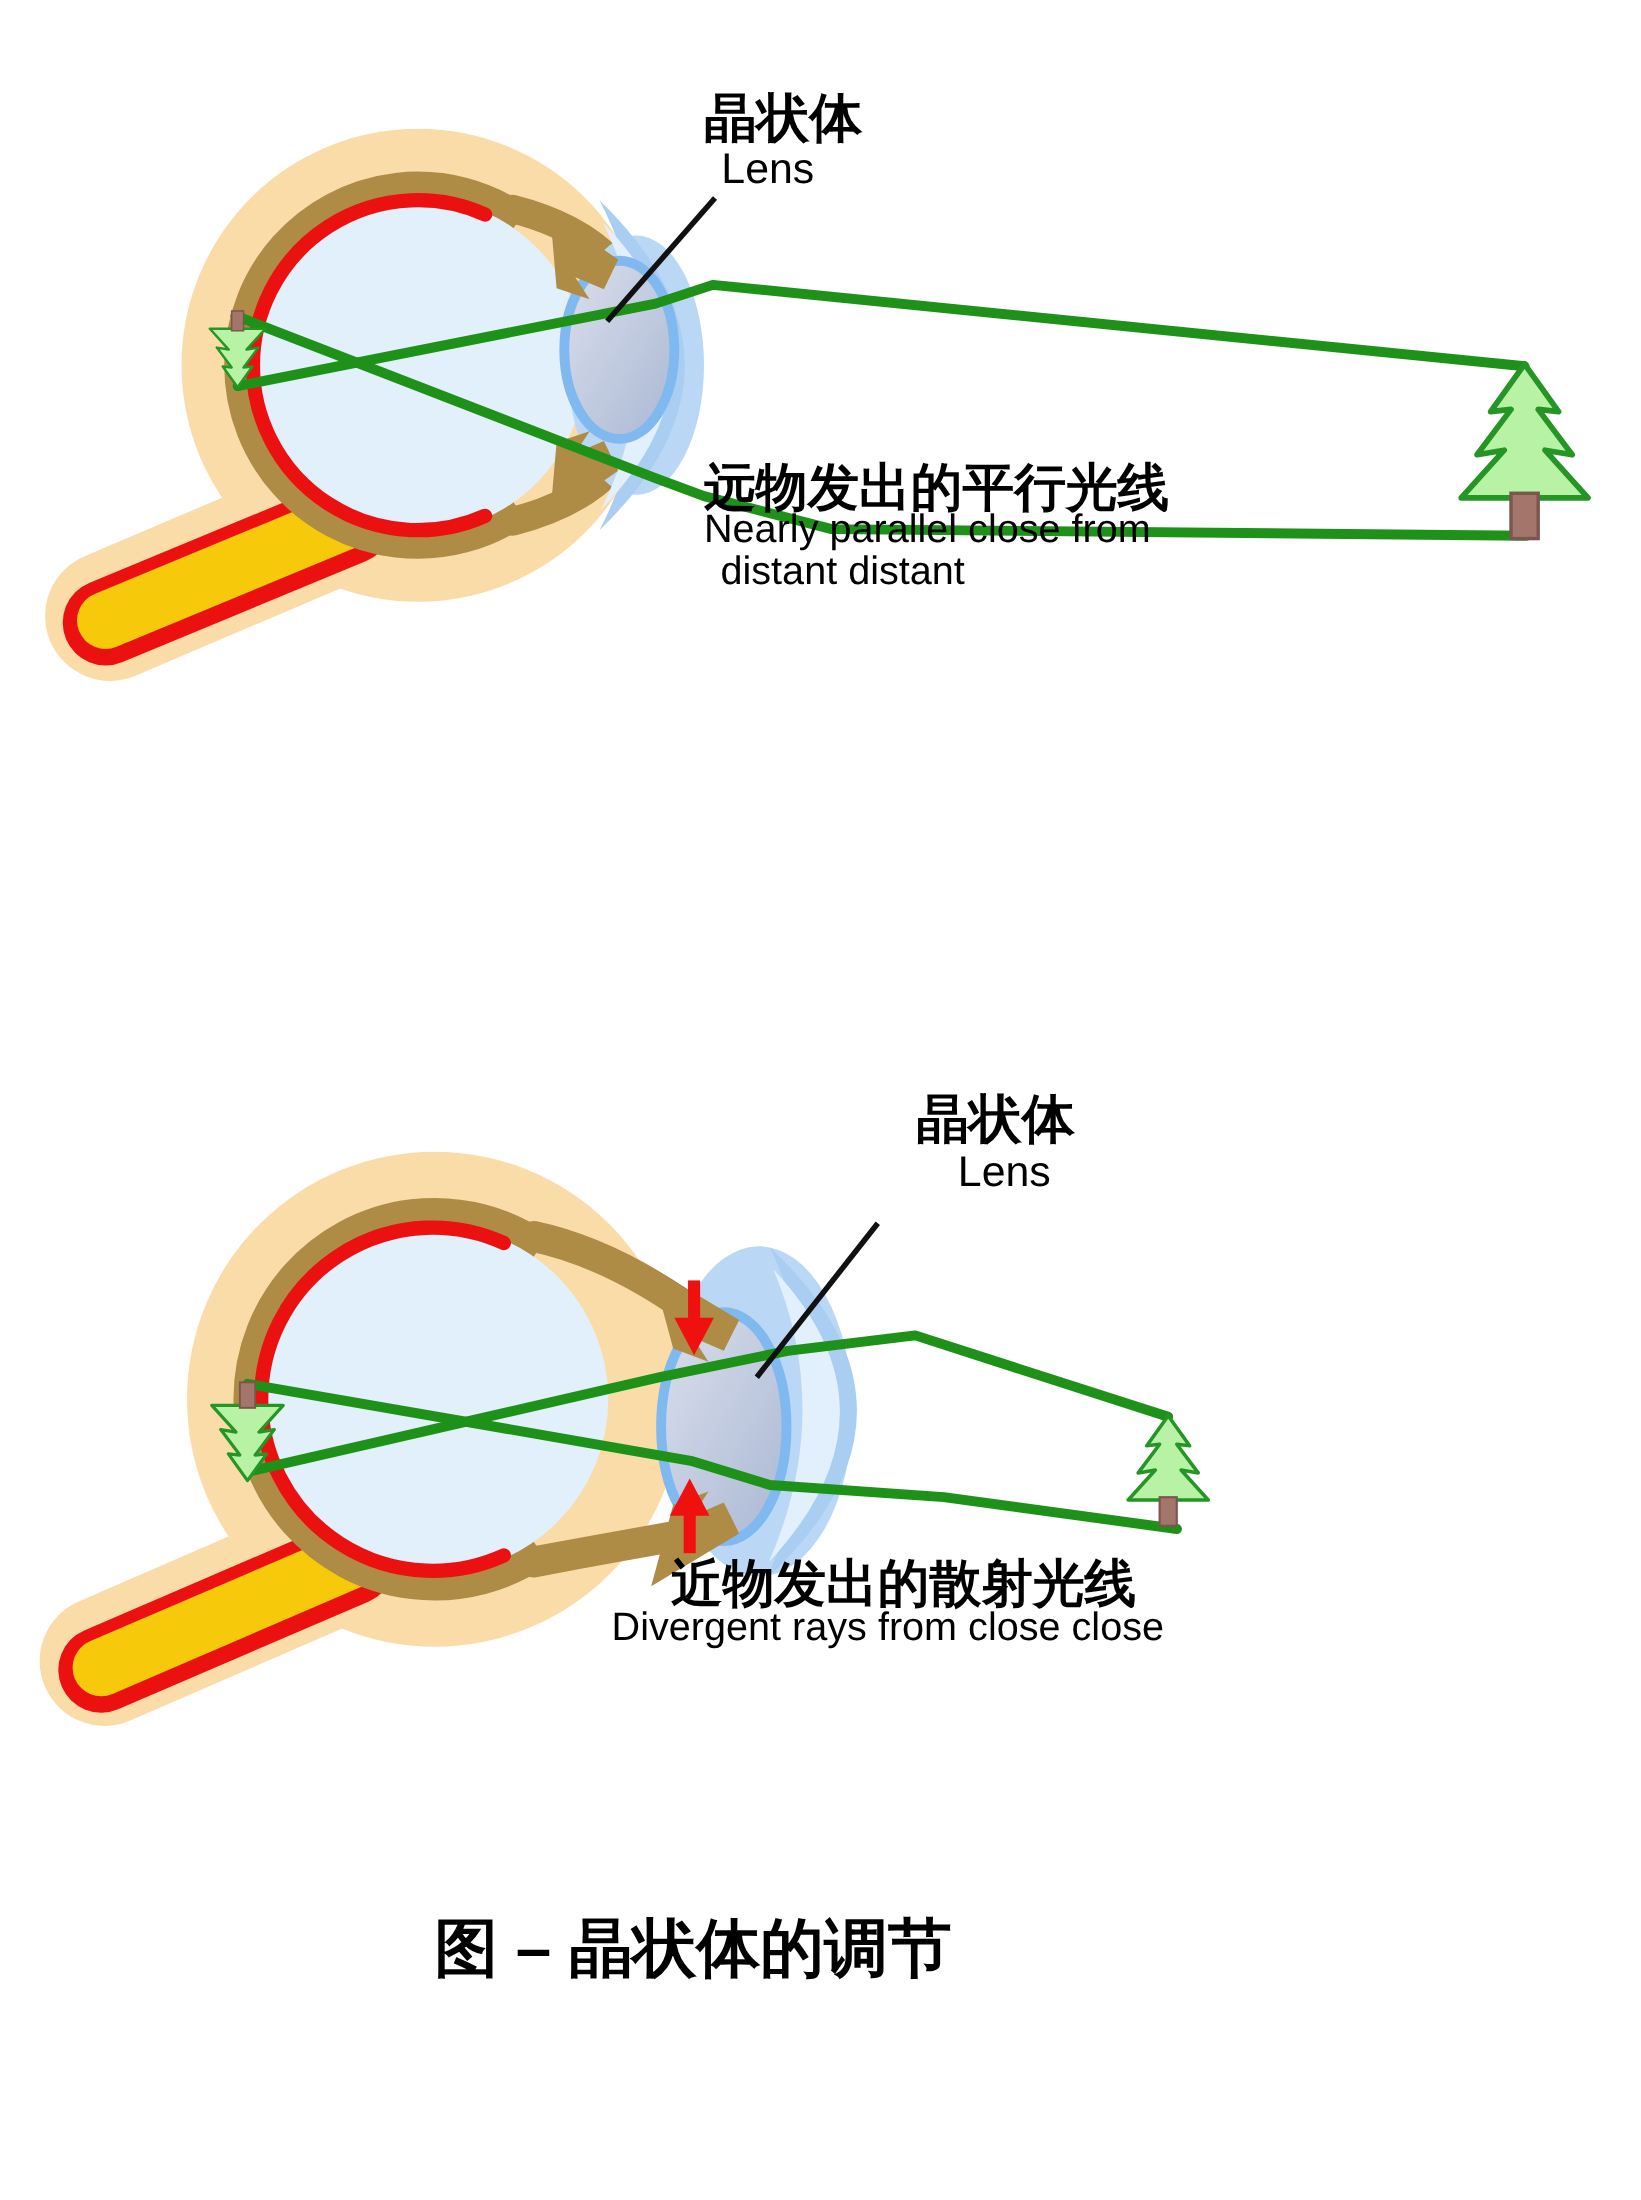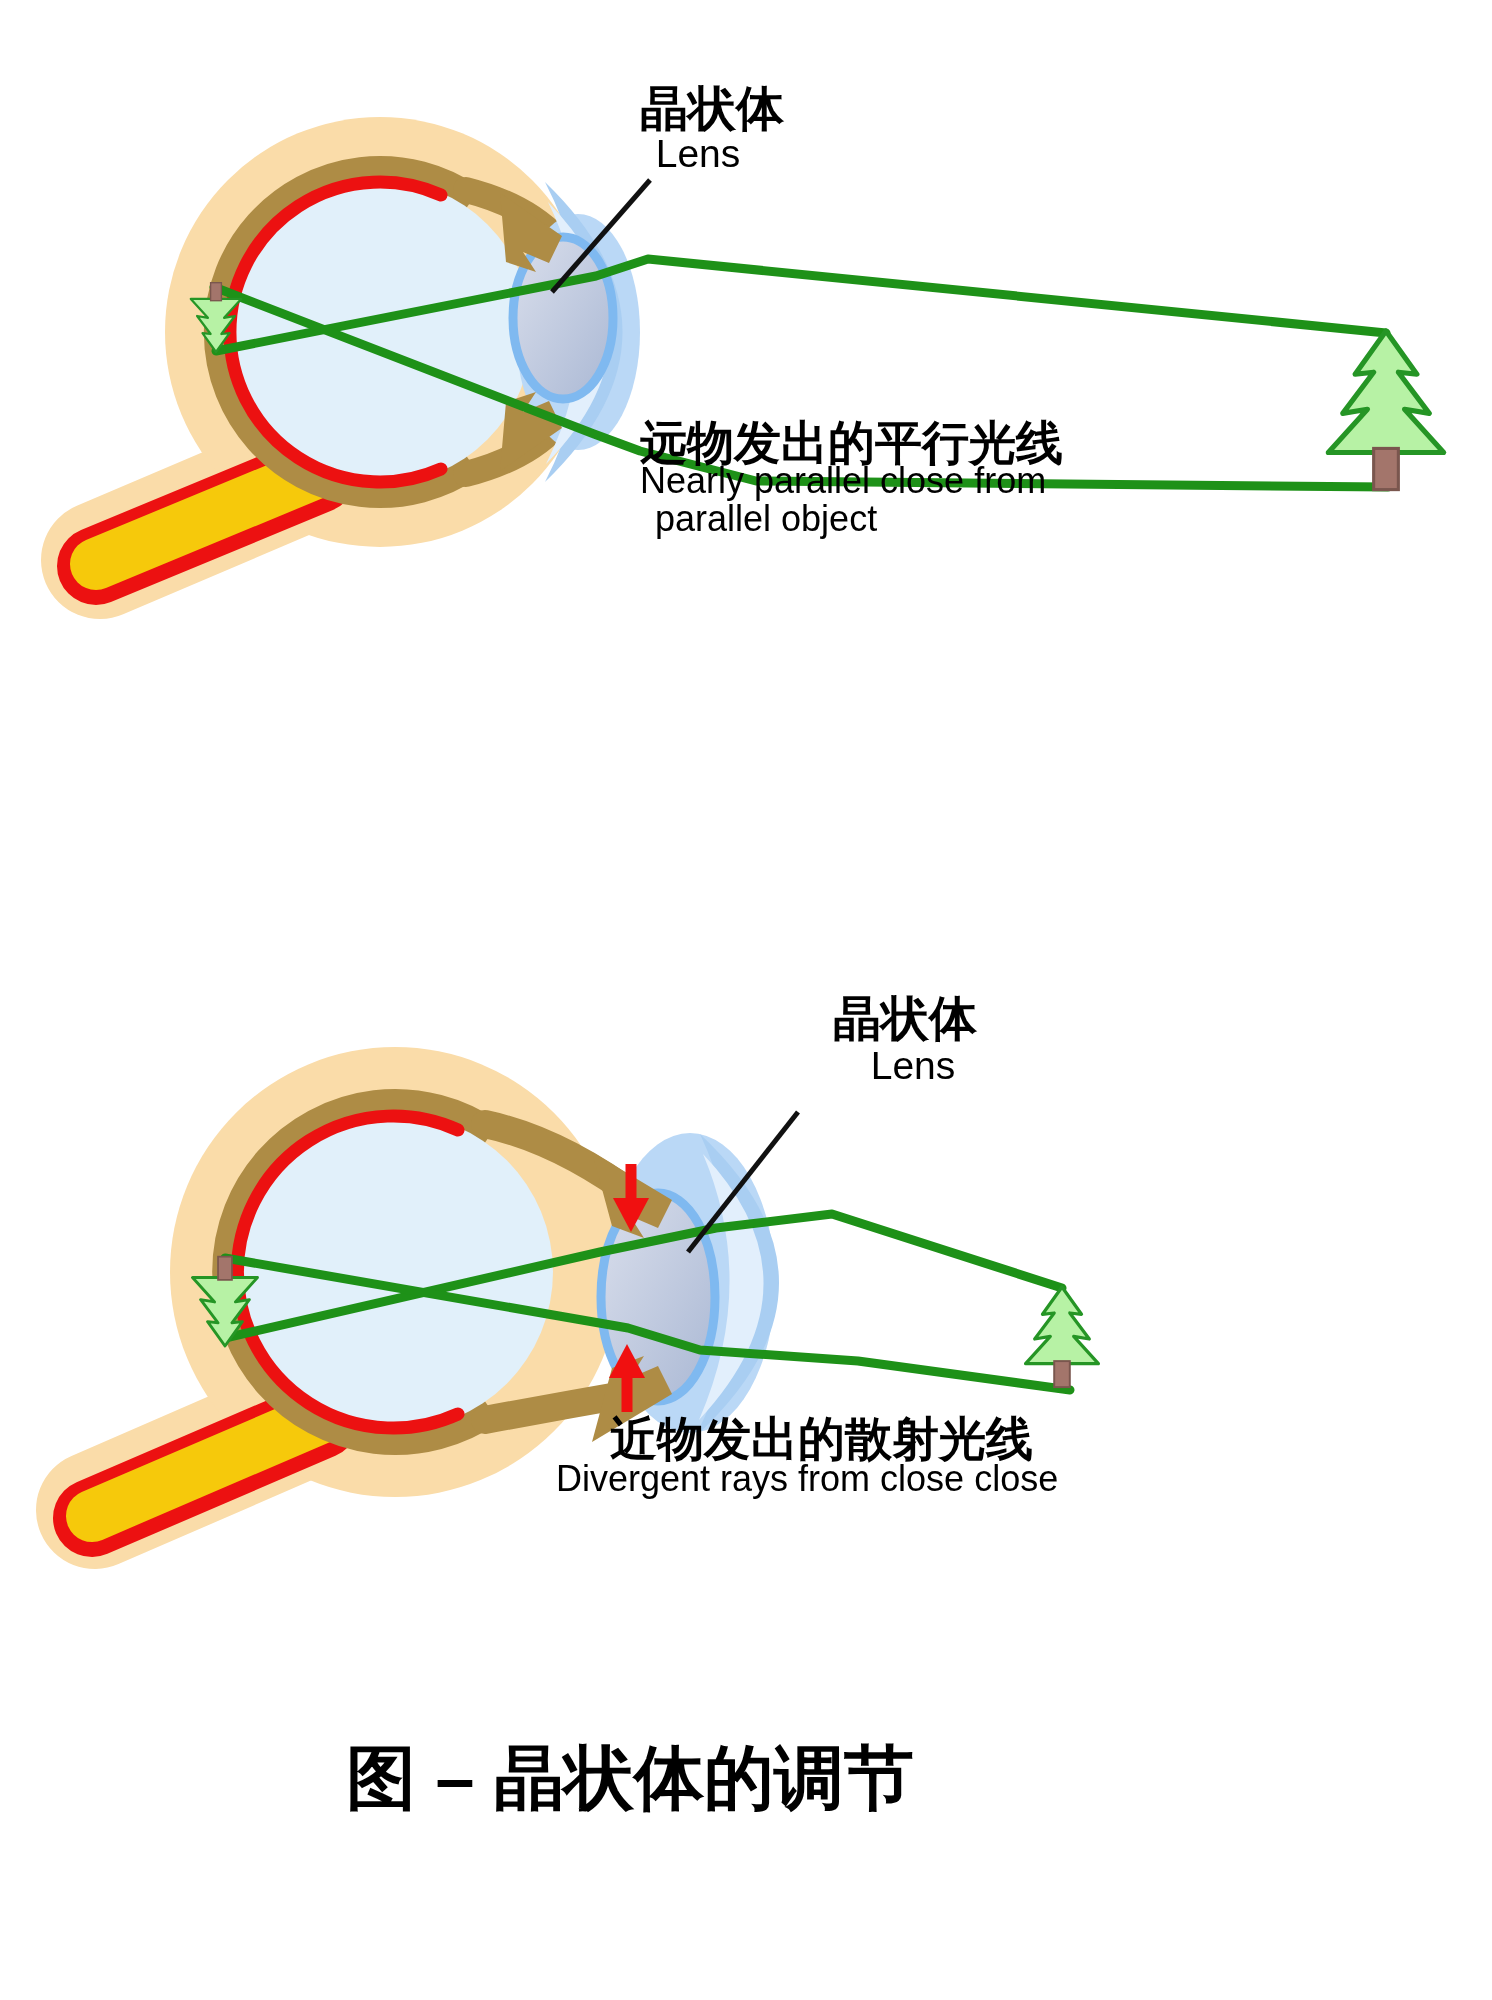--- a/index.html
+++ b/index.html
@@ -33,21 +33,21 @@
   .tree-trunk{fill:var(--trunk_fill);stroke:#7A564E;stroke-width:3;}
   .red-arrow-line{stroke:var(--arrow_red);stroke-width:11;fill:none;}
   .red-arrow-head{fill:var(--arrow_red);}
 
   
   .lbl{position:absolute;white-space:nowrap;line-height:1.05;}
   .zh-big{font-size:48px;font-weight:bold;}
   .en-label{font-size:39px;}
   .zh-caption{font-size:47px;font-weight:bold;margin-top:10px;}
   .en-caption{font-size:36px;}
-  .figure-title{font-size:70px;font-weight:bold;text-align:center;}
+  .figure-title{font-size:58px;font-weight:bold;text-align:center;}
   .centered{text-align:center;}
 </style>
 </head>
 <body>
 
 <div id="stage">
 
   <svg width="1492" height="2000" viewBox="0 0 1492 2000">
     <defs>
       <linearGradient id="lensGrad" x1="0" y1="0" x2="1" y2="1">
@@ -138,21 +138,21 @@
     </g>
 
     <line class="pointer-line" x1="798" y1="1112" x2="688" y2="1252"></line>
   </svg>
 
   <div class="lbl zh-big centered" style="left:612px;top:84px;width:200px;">晶状体</div>
   <div class="lbl en-label centered" style="left:598px;top:134px;width:200px;">Lens</div>
 
   <div class="lbl zh-caption" style="left:640px;top:408px;">远物发出的平行光线</div>
   <div class="lbl en-caption" style="left:640px;top:462px;">Nearly parallel close from</div>
-  <div class="lbl en-caption" style="left:655px;top:500px;">parallel object</div>
+  <div class="lbl en-caption" style="left:655px;top:500px;">distant distant</div>
 
   <div class="lbl zh-big centered" style="left:805px;top:994px;width:200px;">晶状体</div>
   <div class="lbl en-label centered" style="left:813px;top:1046px;width:200px;">Lens</div>
 
   <div class="lbl zh-caption" style="left:610px;top:1404px;">近物发出的散射光线</div>
   <div class="lbl en-caption" style="left:556px;top:1460px;">Divergent rays from close close</div>
 
   <div class="lbl figure-title" style="left:280px;top:1742px;width:700px;">图 – 晶状体的调节</div>
 </div>
 

